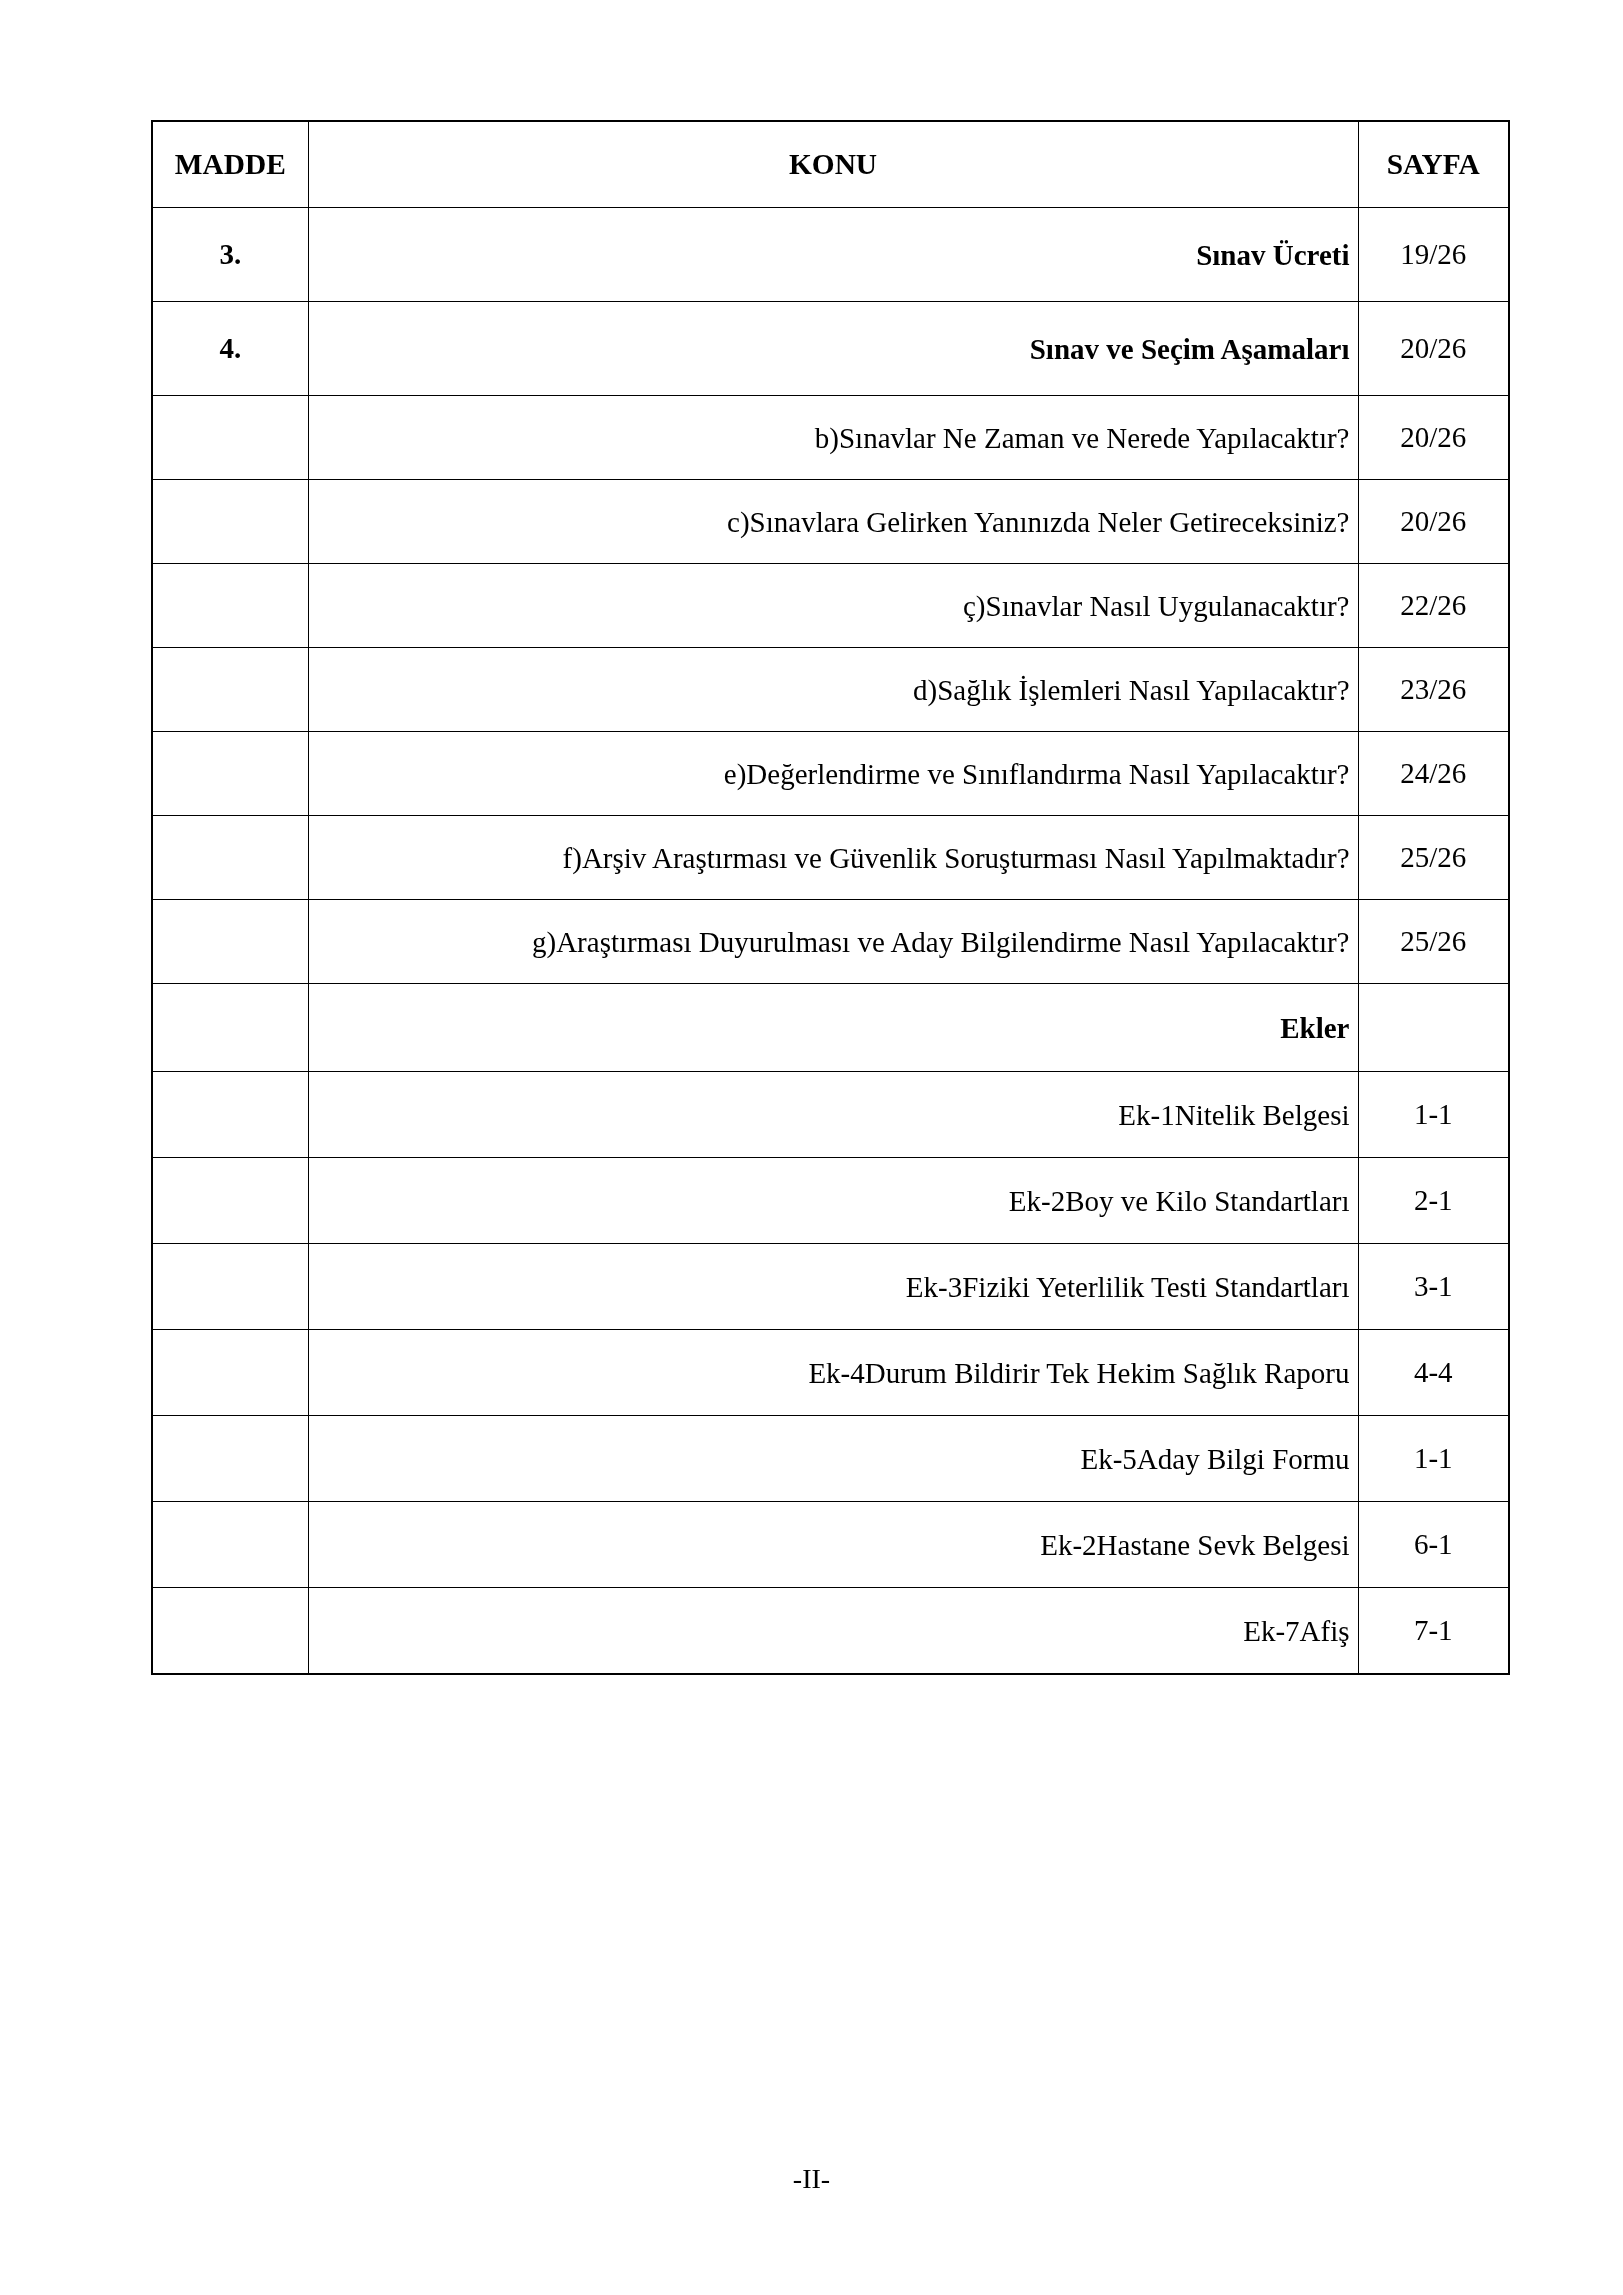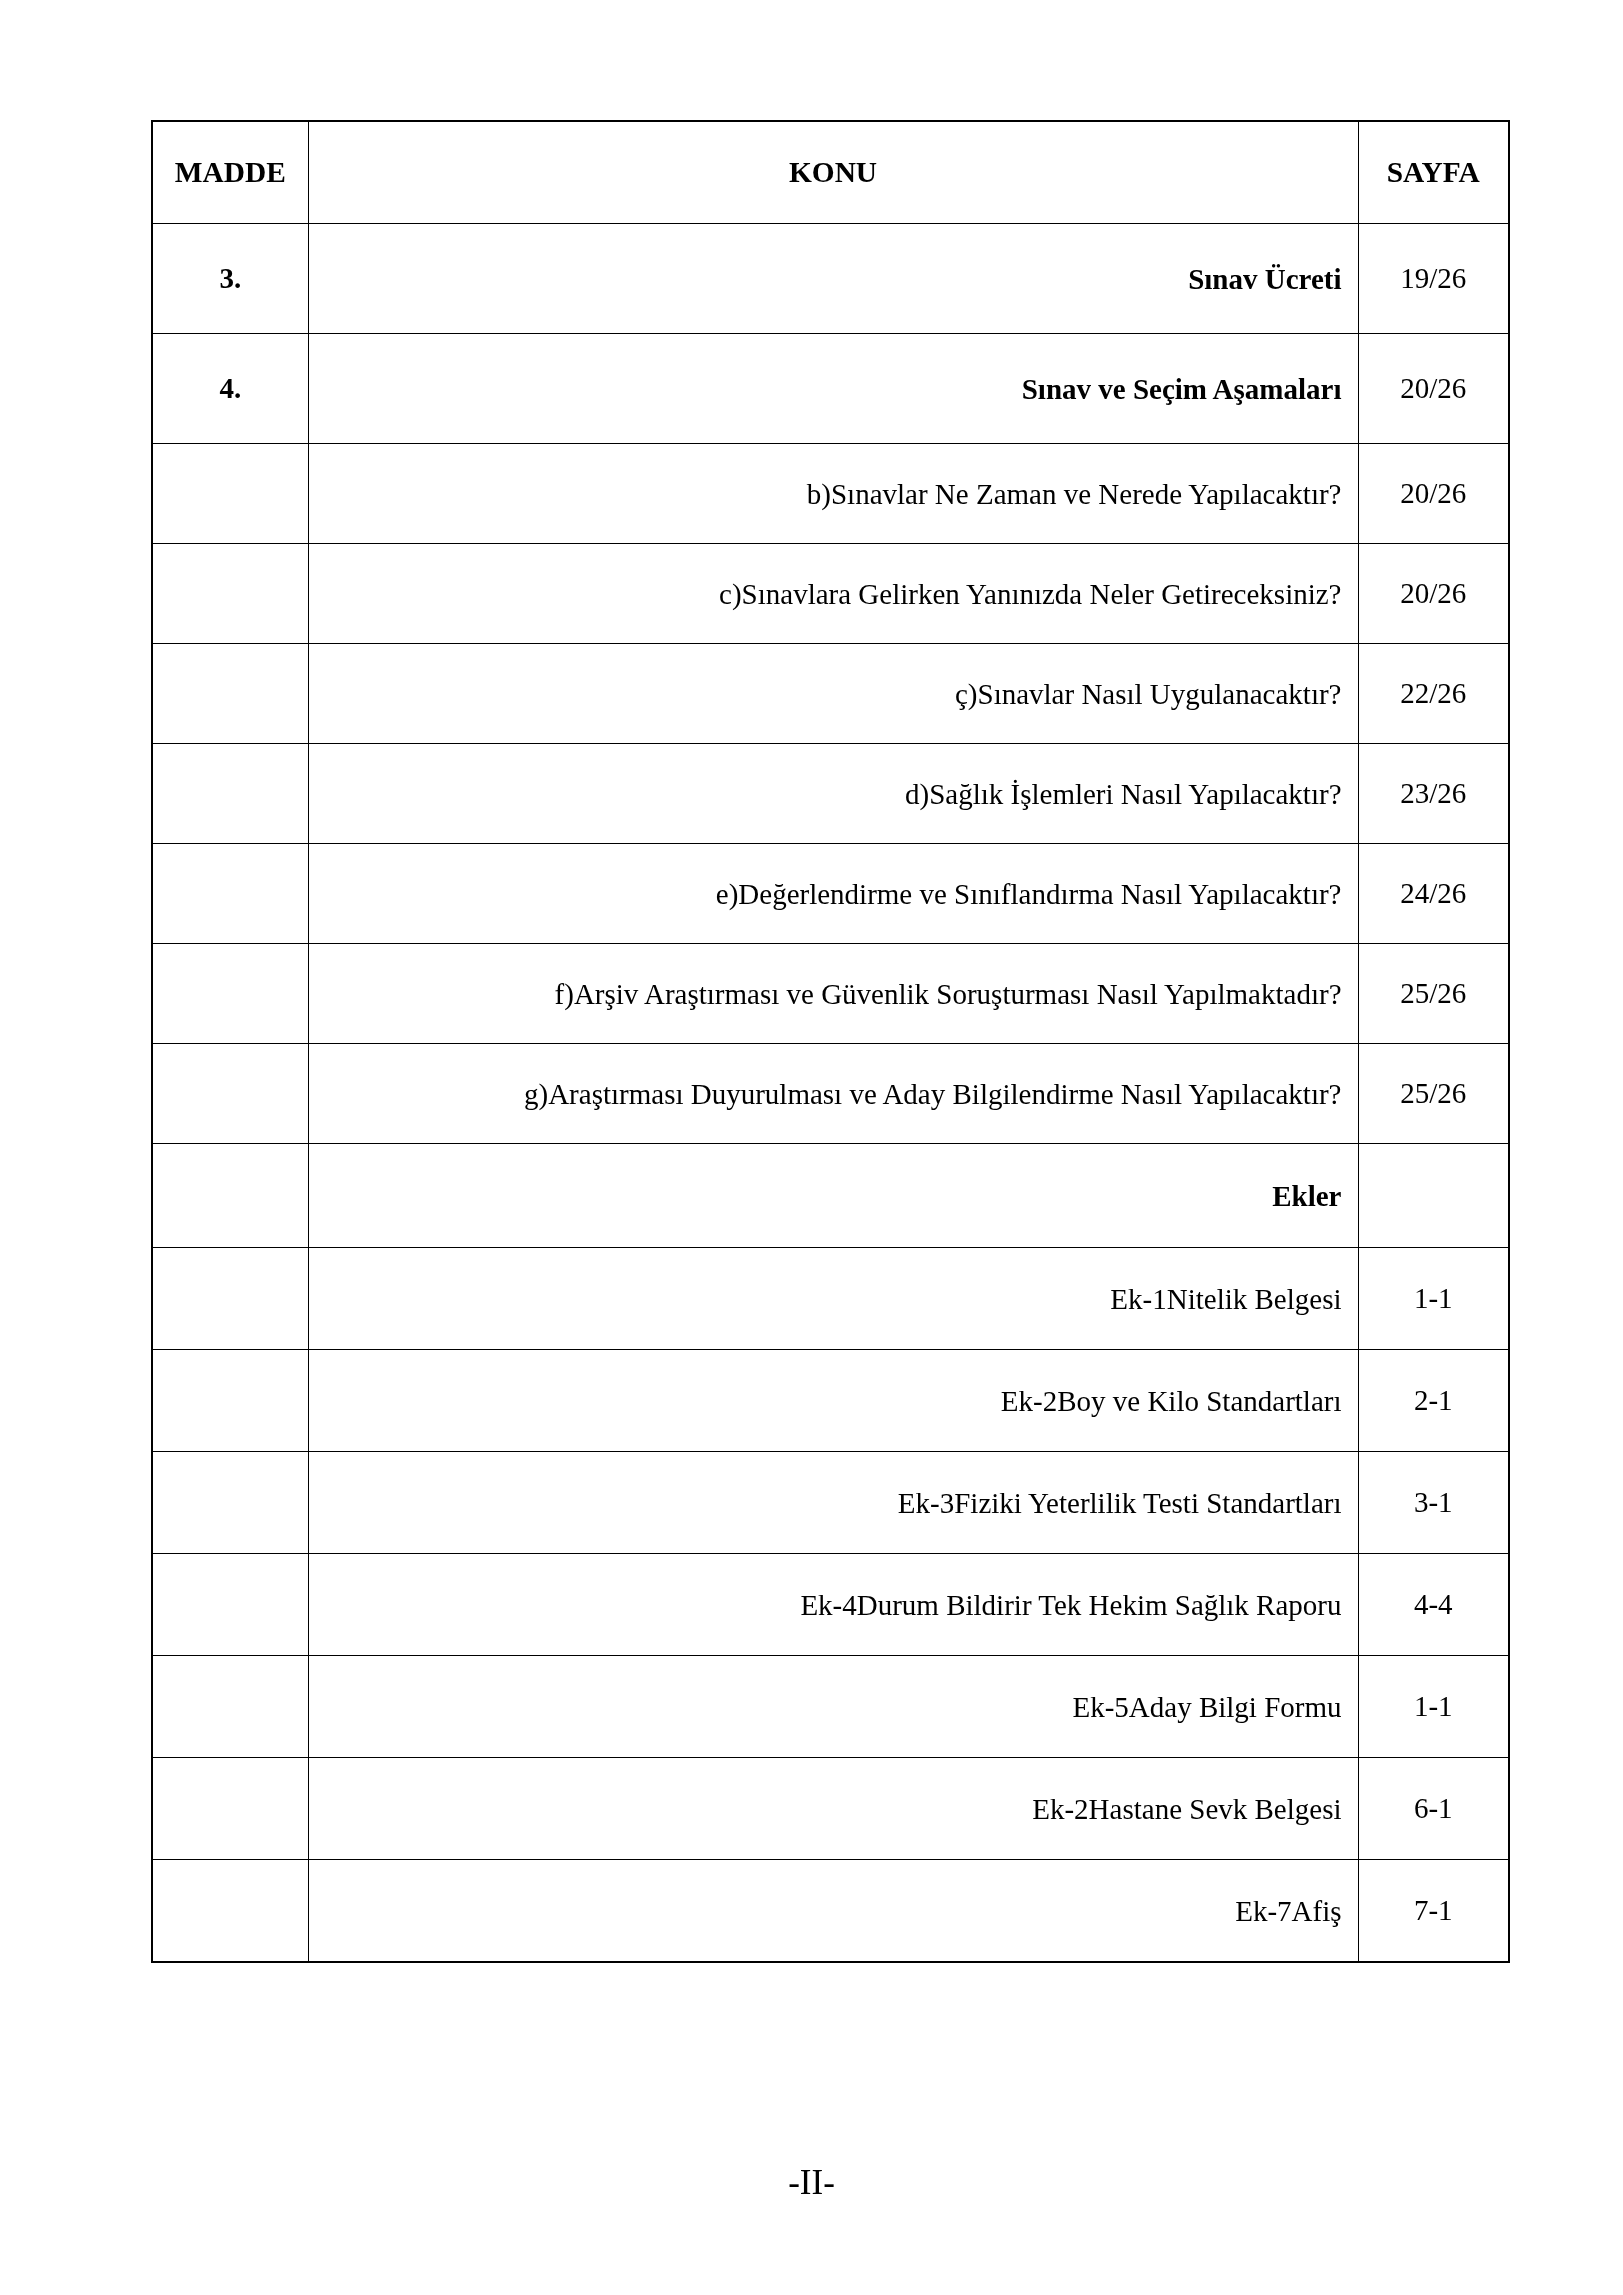--- a/index.html
+++ b/index.html
@@ -24,21 +24,21 @@
     width: 1356px;
     border-collapse: collapse;
     table-layout: fixed;
     font-size: 29px;
     line-height: 1.15;
   }
   table.toc-table th,
   table.toc-table td {
     border: 1.3px solid #000000;
     vertical-align: middle;
-    padding: 16px;
+    padding: 8px;
     overflow: hidden;
   }
   table.toc-table { border: 2px solid #000000; }
   th.h-cell {
     font-weight: bold;
     text-align: center;
     font-size: 29.4px;
     height: 69px;
   }
   tr.row--main  td { height: 77px; }
@@ -69,21 +69,21 @@
   }
   .row-title {
     vertical-align: middle;
   }
   .page-footer {
     position: absolute;
     left: 0;
     top: 2163px;
     width: 1623px;
     text-align: center;
-    font-size: 35px;
+    font-size: 28px;
     color: #000000;
   }
 </style>
 </head>
 <body>
 
 <div class="page">
 
   <table class="toc-table">
     <colgroup>

